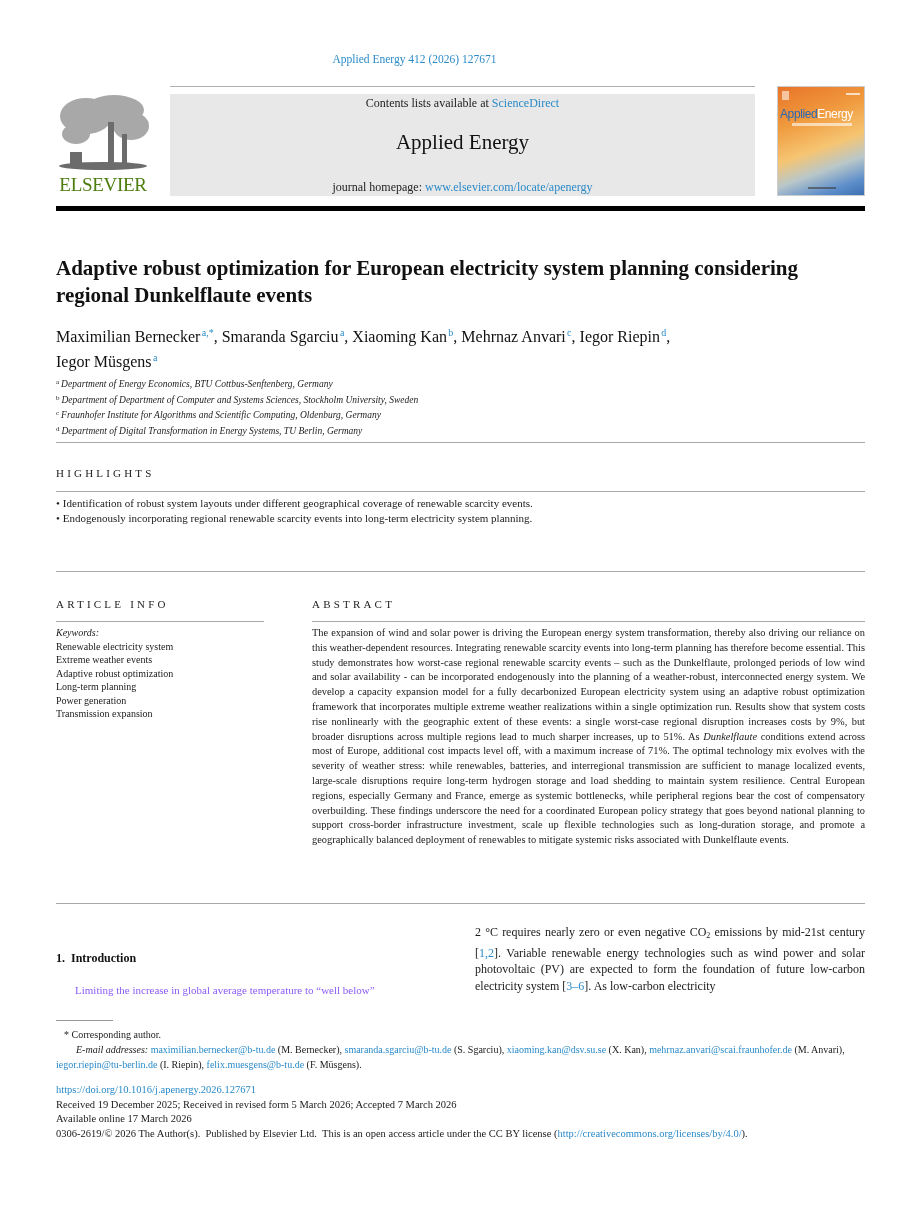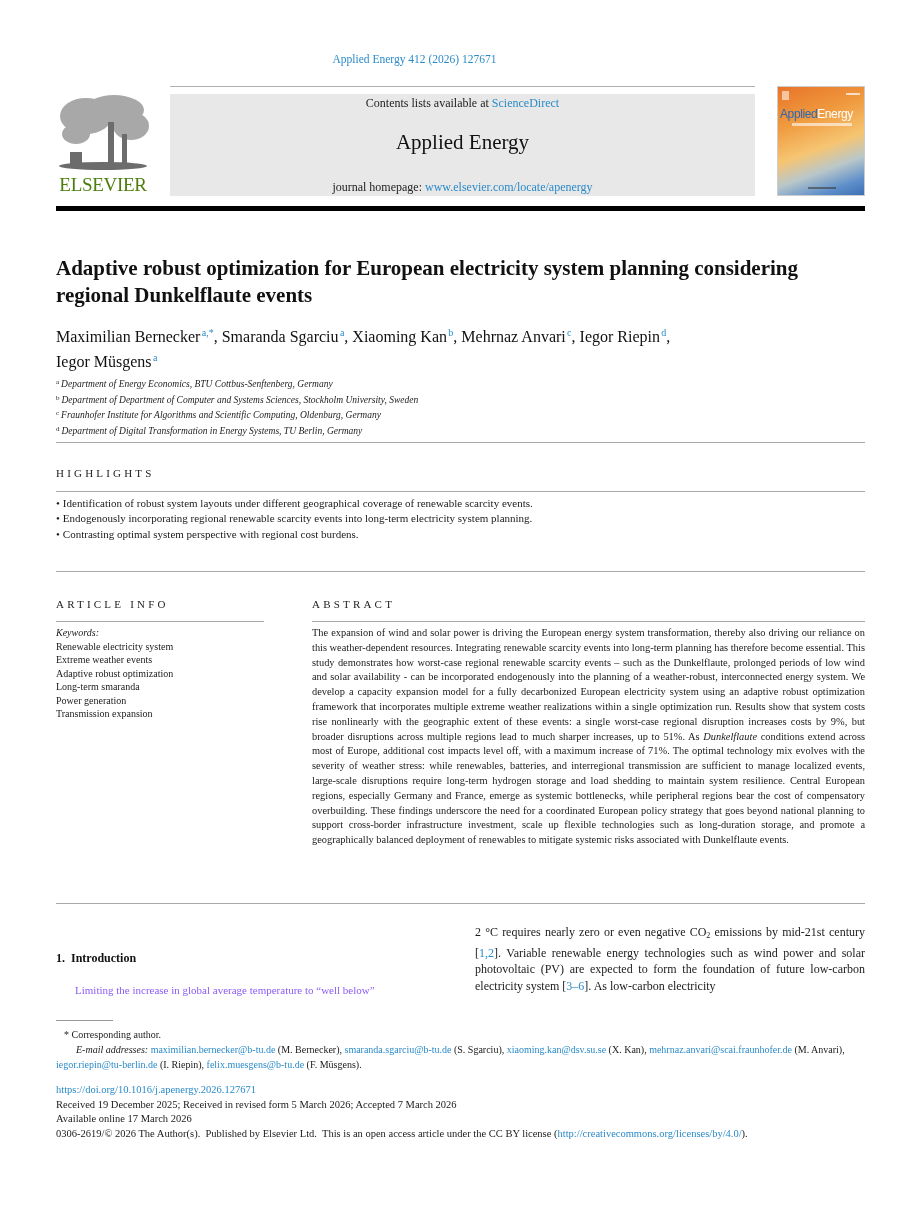--- a/index.html
+++ b/index.html
@@ -123,32 +123,31 @@
   <div><sup>d</sup><span>Department of Digital Transformation in Energy Systems, TU Berlin, Germany</span></div>
 </div>
 
 <div class="rule" style="top:442px; left:56px; width:809px;"></div>
 
 <div class="section-head" style="top:467px; left:56px;">HIGHLIGHTS</div>
 <div class="rule" style="top:491px; left:56px; width:809px;"></div>
 <ul class="highlights">
   <li>Identification of robust system layouts under different geographical coverage of renewable scarcity events.</li>
   <li>Endogenously incorporating regional renewable scarcity events into long-term electricity system planning.</li>
-  <li>Contrasting optimal system perspective with regional cost burdens.</li>
 </ul>
 <div class="rule" style="top:571px; left:56px; width:809px;"></div>
 
 <div class="section-head" style="top:598px; left:56px;">ARTICLE INFO</div>
 <div class="rule" style="top:621px; left:56px; width:208px;"></div>
 <div class="keywords">
   <div class="kw-label">Keywords:</div>
   <div>Renewable electricity system</div>
   <div>Extreme weather events</div>
   <div>Adaptive robust optimization</div>
-  <div>Long-term smaranda</div>
+  <div>Long-term planning</div>
   <div>Power generation</div>
   <div>Transmission expansion</div>
 </div>
 
 <div class="section-head" style="top:598px; left:312px;">ABSTRACT</div>
 <div class="rule" style="top:621px; left:312px; width:553px;"></div>
 <div class="abstract"><span>The expansion of wind and solar power is driving the European energy system transformation, thereby also driving our reliance on this weather-dependent resources. Integrating renewable scarcity events into long-term planning has therefore become essential. This study demonstrates how worst-case regional renewable scarcity events – such as the Dunkelflaute, prolonged periods of low wind and solar availability - can be incorporated endogenously into the planning of a weather-robust, interconnected energy system. We develop a capacity expansion model for a fully decarbonized European electricity system using an adaptive robust optimization framework that incorporates multiple extreme weather realizations within a single optimization run. Results show that system costs rise nonlinearly with the geographic extent of these events: a single worst-case regional disruption increases costs by 9%, but broader disruptions across multiple regions lead to much sharper increases, up to 51%. As </span><i>Dunkelflaute</i><span> conditions extend across most of Europe, additional cost impacts level off, with a maximum increase of 71%. The optimal technology mix evolves with the severity of weather stress: while re­newables, batteries, and interregional transmission are sufficient to manage localized events, large-scale dis­ruptions require long-term hydrogen storage and load shedding to maintain system resilience. Central European regions, especially Germany and France, emerge as systemic bottlenecks, while peripheral regions bear the cost of compensatory overbuilding. These findings underscore the need for a coordinated European policy strategy that goes beyond national planning to support cross-border infrastructure investment, scale up flexible tech­nologies such as long-duration storage, and promote a geographically balanced deployment of renewables to mitigate systemic risks associated with Dunkelflaute events.</span></div>
 
 <div class="rule" style="top:903px; left:56px; width:809px;"></div>
 

